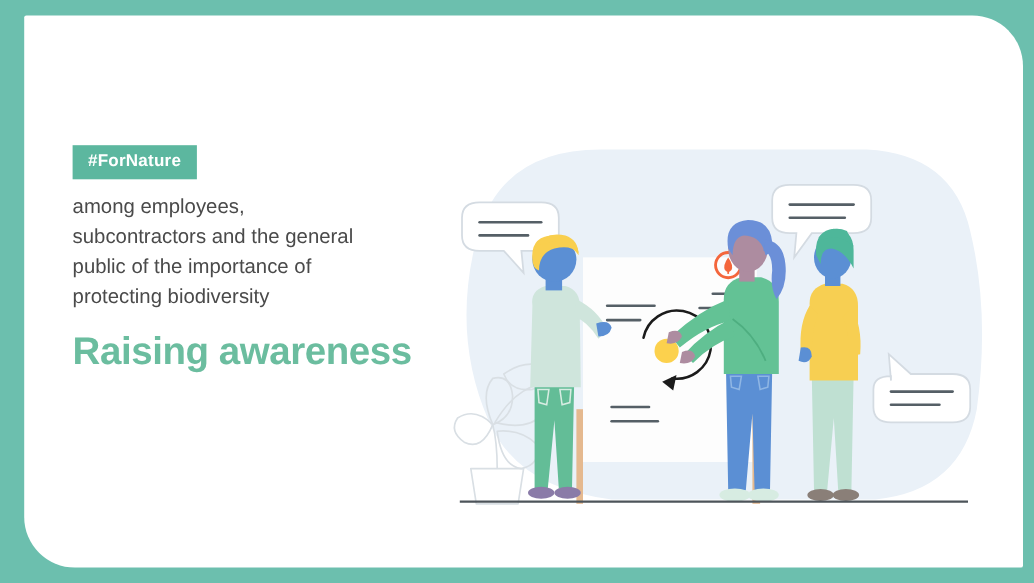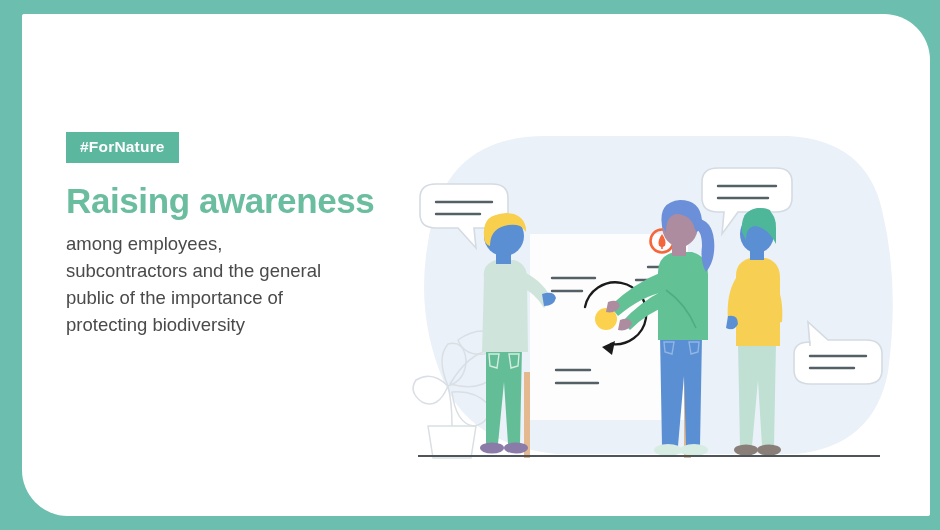--- a/index.html
+++ b/index.html
@@ -66,22 +66,22 @@
   #illus svg { display: block; width: 100%; height: 100%; }
 </style>
 </head>
 <body>
 
 <div id="slide">
   <div id="card">
 
     <div id="text-col">
       <div id="tag-badge">#ForNature</div>
+      <div id="subcopy">among employees, subcontractors and the general public of the importance of protecting biodiversity</div>
       <div id="headline">Raising awareness</div>
-      <div id="subcopy">among employees, subcontractors and the general public of the importance of protecting biodiversity</div>
     </div>
 
     <div id="illus">
       <svg viewBox="0 0 510 370" xmlns="http://www.w3.org/2000/svg">
 
         <path fill="#eaf1f8" d="M 150 22 Q 60 22 38 100 Q 14 190 48 268 Q 74 330 160 340 L 400 340 Q 478 332 492 258 Q 504 170 486 96 Q 470 26 392 22 Z"></path>
 
         <rect x="134" y="120" width="158" height="186" fill="#fdfdfd"></rect>
 
         <rect x="128" y="258" width="6" height="86" fill="#e5b98f"></rect>

